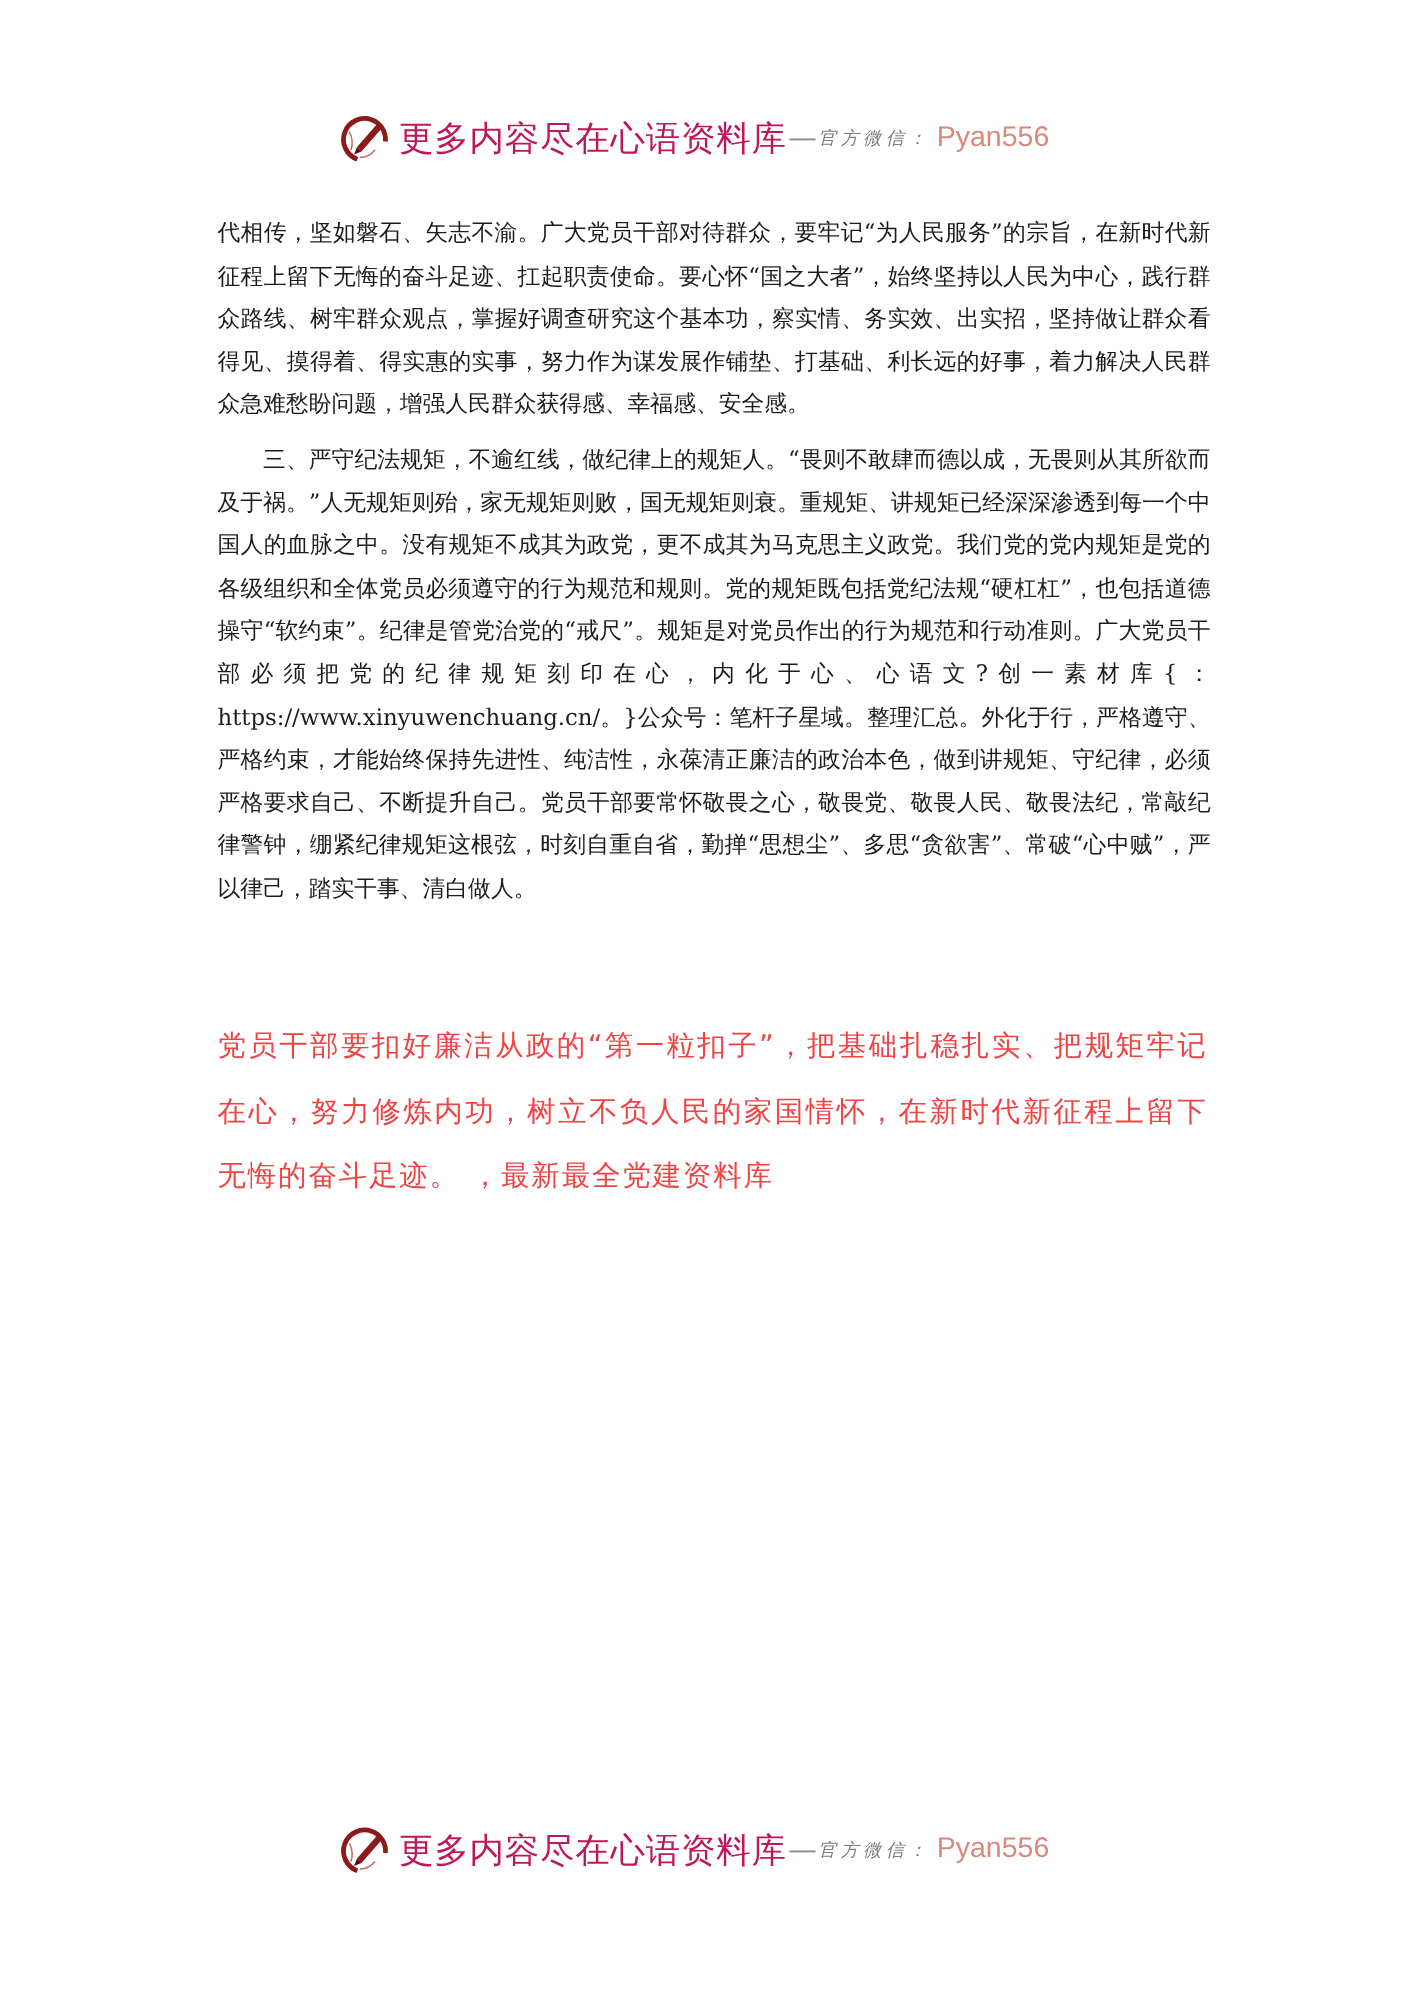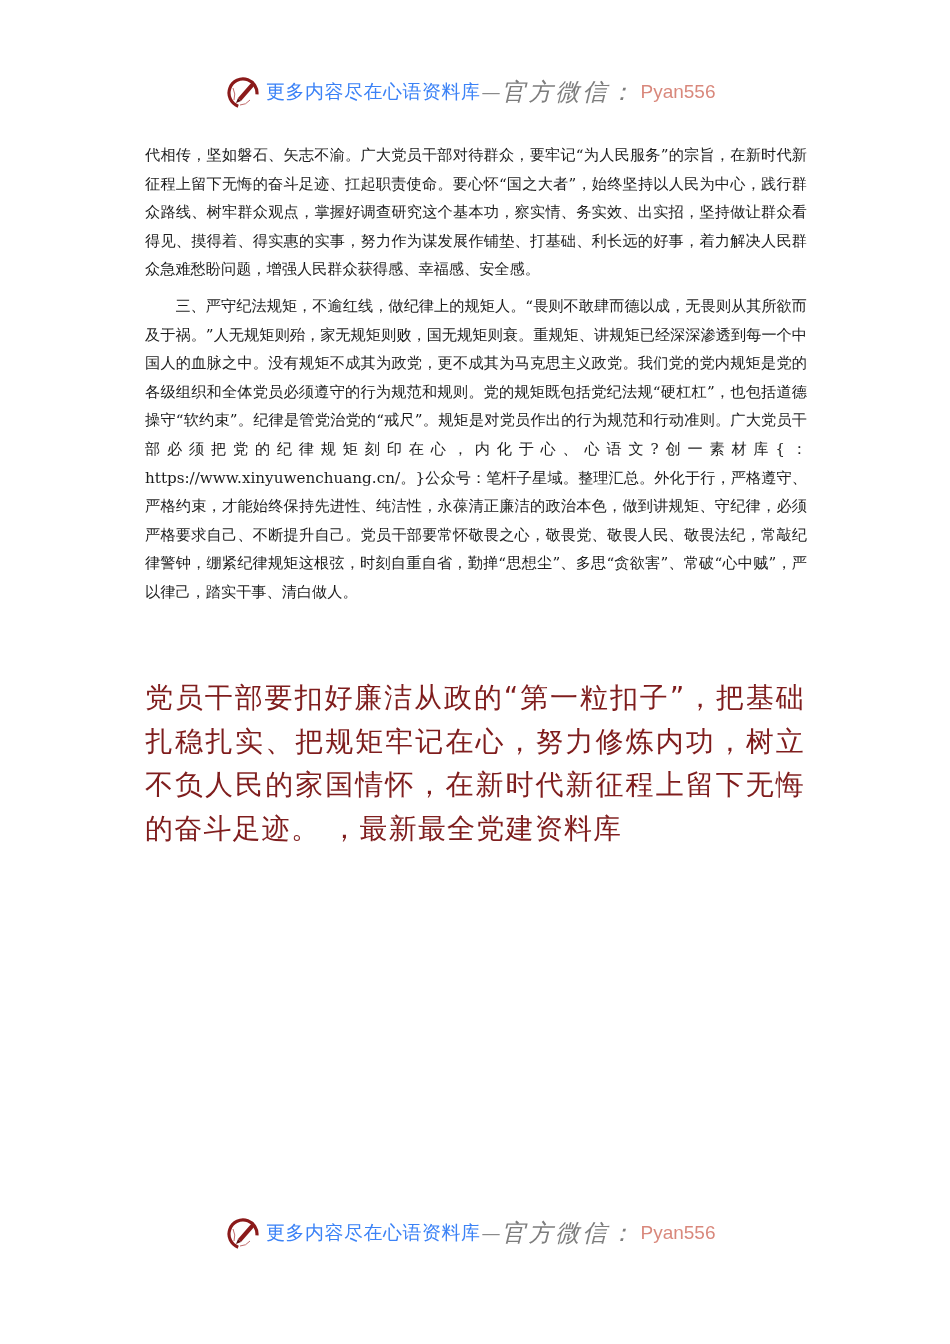--- a/index.html
+++ b/index.html
@@ -25,36 +25,36 @@
   }
   .banner.top { top: 70px; }
   .banner.bottom { top: 1211px; }
   .banner .logo {
     width: 36px;
     height: 36px;
     margin-right: 4px;
     flex: 0 0 auto;
   }
   .banner .main-text {
-    color: #3b82f6;
+    color: #be185d;
     font-family: "DejaVu Serif", "Liberation Serif", serif;
-    font-size: 19px;
+    font-size: 23px;
     letter-spacing: 0.5px;
     white-space: nowrap;
   }
   .banner .dash {
     color: #8a8a8a;
     font-size: 19px;
     margin: 0 1px;
     white-space: nowrap;
   }
   .banner .wechat-label {
     color: #7d7d7d;
     font-family: "DejaVu Serif", "Liberation Serif", serif;
-    font-size: 24px;
+    font-size: 12px;
     letter-spacing: 3px;
     white-space: nowrap;
     font-style: italic;
   }
   .banner .wechat-id {
     color: #d9887c;
     font-family: "Liberation Sans", "DejaVu Sans", sans-serif;
     font-size: 19px;
     margin-left: 4px;
     white-space: nowrap;
@@ -74,24 +74,24 @@
     color: #1c1c1c;
   }
   .para.indent { text-indent: 2em; margin-top: 8px; }
   .para-large {
     position: absolute;
     left: 145px;
     top: 676px;
     width: 660px;
     margin: 0;
     font-family: "DejaVu Sans", "Liberation Sans", sans-serif;
-    font-size: 28px;
+    font-size: 19px;
     line-height: 43.5px;
     letter-spacing: 1.2px;
-    color: #7f1d1d;
+    color: #ef4444;
     text-align: justify;
   }
 </style>
 </head>
 <body>
 
 <div class="banner top">
   <svg class="logo" viewBox="0 0 36 36">
     <circle cx="17" cy="19" r="14" fill="none" stroke="#8b1a1a" stroke-width="3.2" stroke-dasharray="62 28" transform="rotate(110 17 19)"></circle>
     <path d="M12 24 L26 8 L29 11 L15 27 Z" fill="#8b1a1a"></path>

